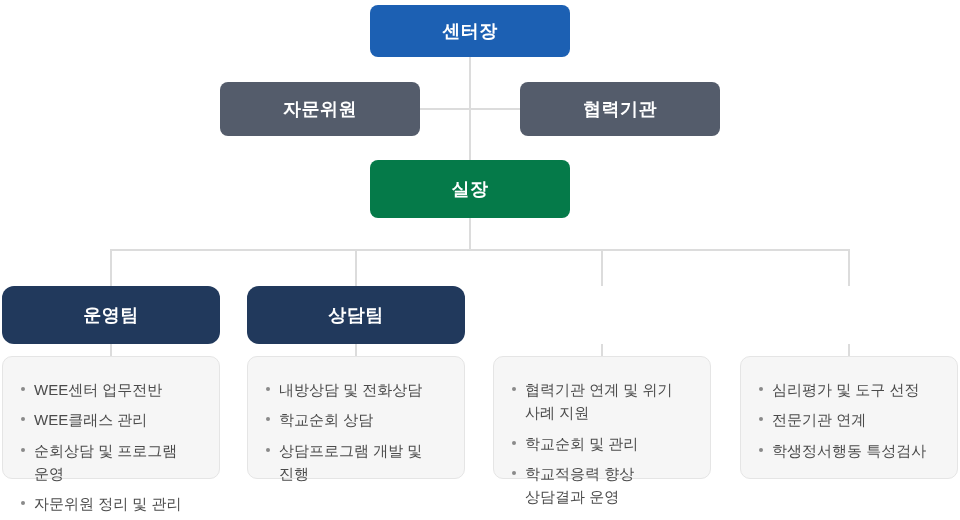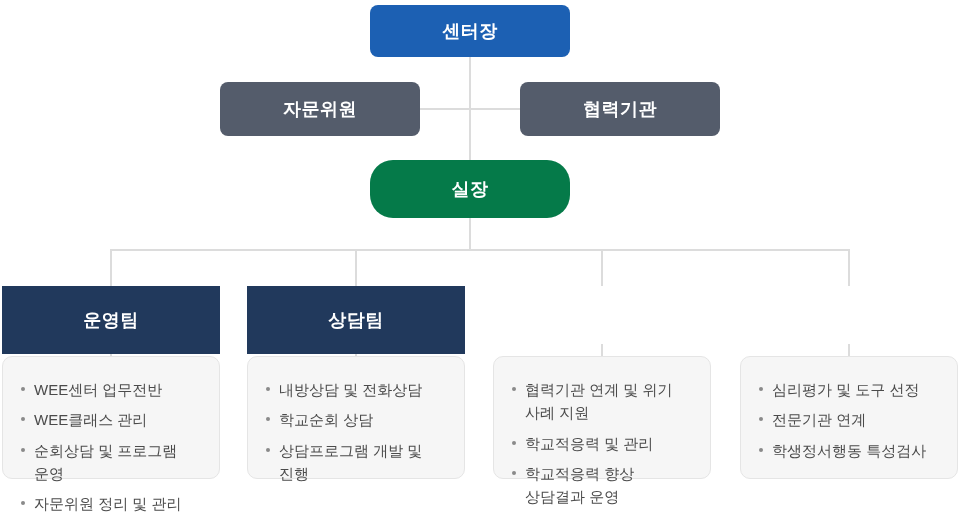--- a/index.html
+++ b/index.html
@@ -44,45 +44,44 @@
     left: 220px; top: 82px; width: 200px; height: 54px;
     background: var(--side-gray, #545c6b);
   }
   .node.partner {
     left: 520px; top: 82px; width: 200px; height: 54px;
     background: var(--side-gray, #545c6b);
   }
   .node.head {
     left: 370px; top: 160px; width: 200px; height: 58px;
     background: var(--head-green, #057a49);
-    border-radius: 23px;
   }
 
   
   .teams-row { position: absolute; left: 0; top: 0; width: 960px; height: 520px; }
   .team-col {
     position: absolute;
     top: 286px;
     width: 218px;
     height: 231px;
   }
   .team-col:nth-child(1) { left: 2px; }
   .team-col:nth-child(2) { left: 247px; }
   .team-col:nth-child(3) { left: 493px; }
   .team-col:nth-child(4) { left: 740px; }
 
   .team-header {
     position: relative;
-    width: 100%; height: 68px;
+    width: 100%; height: 58px;
     display: flex; align-items: center; justify-content: center;
     background: var(--team-navy, #21395c);
     color: #ffffff;
     font-weight: bold;
     font-size: 18px;
-    border-radius: 0;
+    border-radius: 12px;
     letter-spacing: 0.5px;
     z-index: 2;
   }
   .drop-above, .drop-below {
     position: absolute;
     left: 50%;
     width: 2px;
     margin-left: -1px;
     background: var(--line-color, #dcdcdc);
     z-index: 1;
@@ -177,21 +176,21 @@
             <li>상담프로그램 개발 및 진행</li>
           </ul>
     </div>
   </div>
       <div class="team-col">
     <div class="drop-above"></div>
     <div class="drop-below"></div>
     <div class="team-list">
       <ul>
             <li>협력기관 연계 및 위기 사례 지원</li>
-            <li>학교적응력 및 관리</li>
+            <li>학교순회 및 관리</li>
             <li>학교적응력 향상 상담결과 운영</li>
           </ul>
     </div>
   </div>
       <div class="team-col">
     <div class="drop-above"></div>
     <div class="drop-below"></div>
     <div class="team-list">
       <ul>
             <li>심리평가 및 도구 선정</li>

